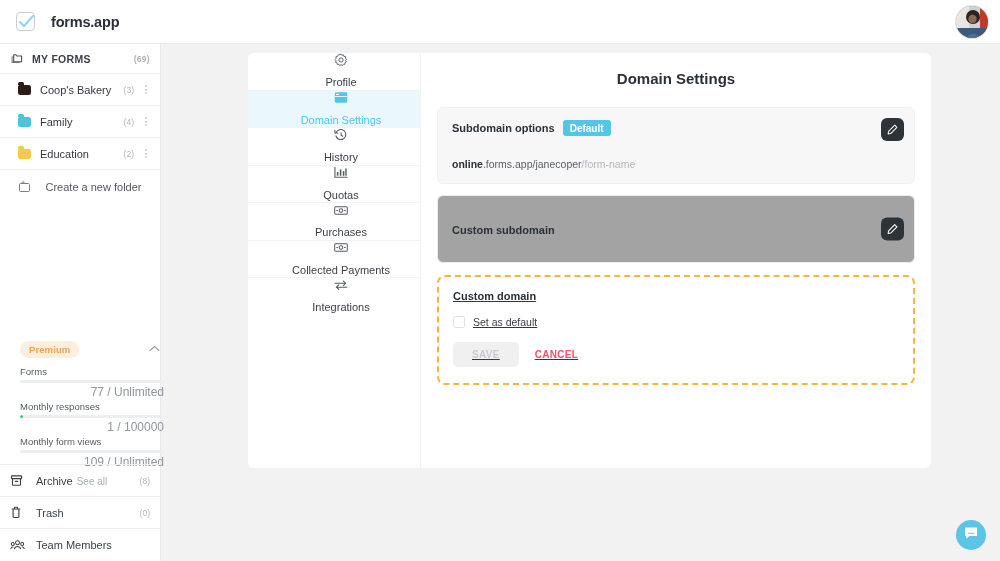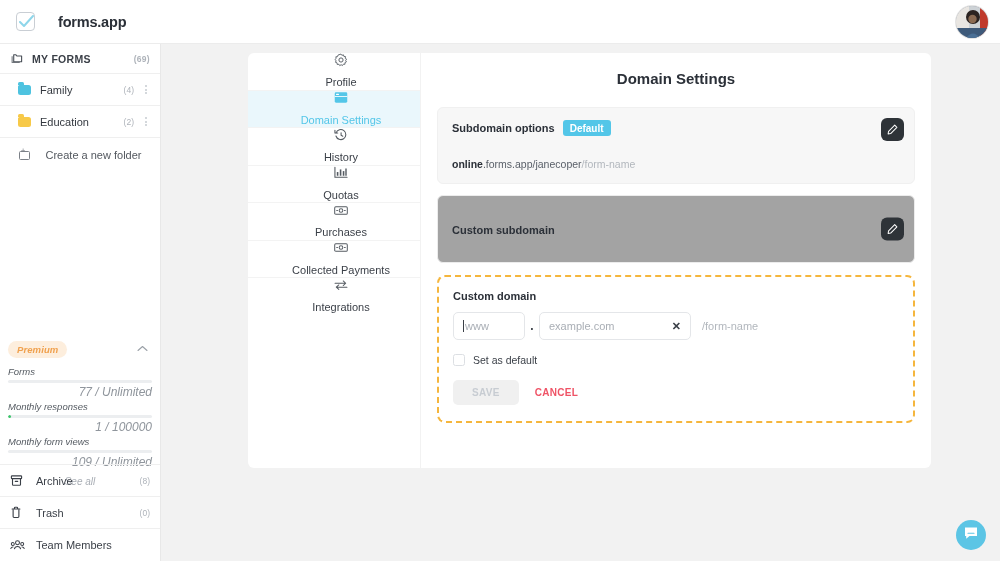--- a/index.html
+++ b/index.html
@@ -11,21 +11,21 @@
     color: #33383f;
   }
   #app { position: relative; width: 1000px; height: 561px; }
 
   
   .topbar {
     position: absolute; left: 0; top: 0; width: 1000px; height: 44px;
     background: #ffffff; display: flex; align-items: center;
     border-bottom: 1px solid #ececec;
   }
-  .logo-wrap { display: flex; align-items: center; gap: 23px; padding-left: 16px; }
+  .logo-wrap { display: flex; align-items: center; gap: 16px; padding-left: 16px; }
   .logo-mark {
     width: 19px; height: 19px; border: 1.6px solid #c9ced4; border-radius: 4px;
     position: relative;
   }
   .logo-mark svg { position: absolute; left: 1px; top: 2px; }
   .logo-text { font-size: 14.5px; font-weight: 700; letter-spacing: -0.2px; color: #2b3038; }
   .avatar {
     position: absolute; right: 12px; top: 6px; width: 32px; height: 32px;
     border-radius: 50%; overflow: hidden; background: #8a8f99;
     box-shadow: 0 0 0 1px #e3e3e3;
@@ -52,21 +52,21 @@
     border-radius: 1.5px 1.5px 0 0; background: inherit;
   }
   .sb-folder .lbl { margin-left: 9px; font-size: 11px; font-weight: 400; color: #33383f; }
   .kebab { margin-left: 7px; width: 9px; display: flex; flex-direction: column; align-items: center; gap: 1.5px; }
   .kebab i { width: 2px; height: 2px; border-radius: 50%; background: #c6cbd1; display: block; }
   .sb-newfolder { justify-content: center; color: #53585f; font-size: 11px; gap: 16px; height: 34px; }
   .nf-ic { width: 11px; height: 9px; border: 1.2px solid #7b8087; border-radius: 1.5px; position: relative; }
   .nf-ic::after { content: "+"; position: absolute; left: 1.3px; top: -4.5px; font-size: 8px; color: #7b8087; line-height: 1; }
 
   
-  .premium-block { position: absolute; left: 0; top: 290px; width: 160px; padding: 0 8px; font-style: italic; }
+  .premium-block { position: absolute; left: 12px; top: 290px; width: 160px; padding: 0 8px; }
   .premium-head { display: flex; align-items: center; height: 30px; }
   .premium-badge {
     background: #fdeedd; color: #f5a councils; color: #f3a council;
     color: #f0a14e; font-size: 9.5px; font-weight: 600;
     padding: 3px 9px; border-radius: 10px; letter-spacing: 0.1px;
   }
   .chev-up { margin-left: auto; margin-right: 4px; color: #9aa0a7; font-size: 10px; line-height: 1; }
   .quota { margin-top: 2px; }
   .quota-label { font-size: 9.5px; color: #555b62; margin-bottom: 3px; }
   .quota-bar { height: 3px; background: #eceef0; border-radius: 2px; overflow: hidden; }
@@ -117,21 +117,21 @@
   .subdomain-line .muted { color: #b2b7bd; }
   .edit-btn {
     position: absolute; right: 10px; top: 10px; width: 23px; height: 23px;
     background: #2e3338; border-radius: 6px; display: flex; align-items: center; justify-content: center;
     cursor: pointer;
   }
   .box-custom-sub .edit-btn { top: 50%; transform: translateY(-50%); }
 
   .box-domain {
     margin: 12px 16px 0; border: 2.5px dashed #f5b63d; border-radius: 8px;
-    padding: 13px 14px 16px; background: #ffffff;
+    padding: 13px 14px 16px; background: #ffffff; text-decoration: underline;
   }
   .cd-title { font-size: 11px; font-weight: 700; color: #2b3038; }
   .cd-inputs { display: flex; align-items: center; margin-top: 10px; gap: 0; }
   .inp {
     height: 28px; border: 1px solid #e4e6e9; border-radius: 5px;
     font-size: 11px; color: #a9aeb5; display: flex; align-items: center;
     padding: 0 9px; background: #fff;
   }
   .inp-www { width: 72px; position: relative; }
   .caret { display: inline-block; width: 1px; height: 12px; background: #3a3f47; margin-right: 1px; }
@@ -194,20 +194,30 @@
       <span class="ic">
         <svg width="13" height="11" viewBox="0 0 14 11" fill="none">
           <path d="M4 1.5 H6.4 L7.4 2.8 H12.5 V9 H4 Z" stroke="#4b5159" stroke-width="1.2" stroke-linejoin="round"></path>
           <path d="M2.3 3 V9.8 H10.5" stroke="#4b5159" stroke-width="1.2" stroke-linejoin="round" opacity="0.75"></path>
         </svg>
       </span>
       <span class="lbl">MY FORMS</span>
       <span class="sb-count">(69)</span>
     </div>
 
+    <div class="sb-row sb-folder">
+      <span class="folder-ic" style="background:#2b1d16"></span>
+      <span class="lbl">Coop's Bakery</span>
+      <span class="sb-count">(3)</span>
+      <span class="kebab">
+          <i></i>
+          <i></i>
+          <i></i>
+        </span>
+    </div>
 
     <div class="sb-row sb-folder">
       <span class="folder-ic" style="background:#4ec3e0"></span>
       <span class="lbl">Family</span>
       <span class="sb-count">(4)</span>
       <span class="kebab">
           <i></i>
           <i></i>
           <i></i>
         </span>
@@ -412,32 +422,20 @@
           <svg width="11" height="11" viewBox="0 0 12 12" fill="none">
             <path d="M8.4 1.2 L10.8 3.6 L4 10.4 L1.2 10.9 L1.7 8.1 Z" stroke="#ffffff" stroke-width="1.1" stroke-linejoin="round"></path>
           </svg>
         </span>
       </div>
     </div>
 
     <div class="box-domain">
       <div class="cd-title">Custom domain</div>
 
-      <div class="cd-inputs">
-        <div class="inp inp-www">
-          <span class="caret"></span>
-            <span>www</span>
-        </div>
-        <div class="dot-sep">.</div>
-        <div class="inp inp-example">
-          <span>example.com</span>
-          <span class="clear-x">✕</span>
-        </div>
-        <span class="formname">/form-name</span>
-      </div>
 
       <div class="cd-check">
         <span class="cbox"></span>
         <span>Set as default</span>
       </div>
 
       <div class="cd-actions">
         <button class="btn-save">SAVE</button>
         <button class="btn-cancel">CANCEL</button>
       </div>

